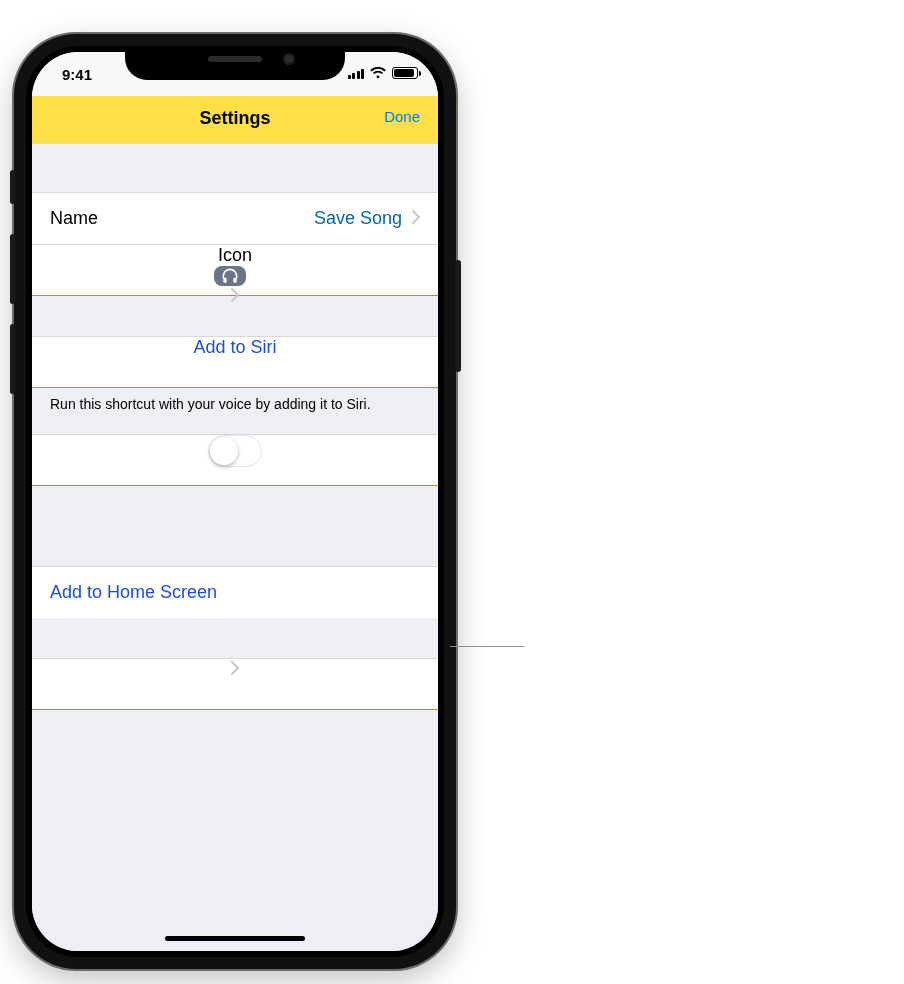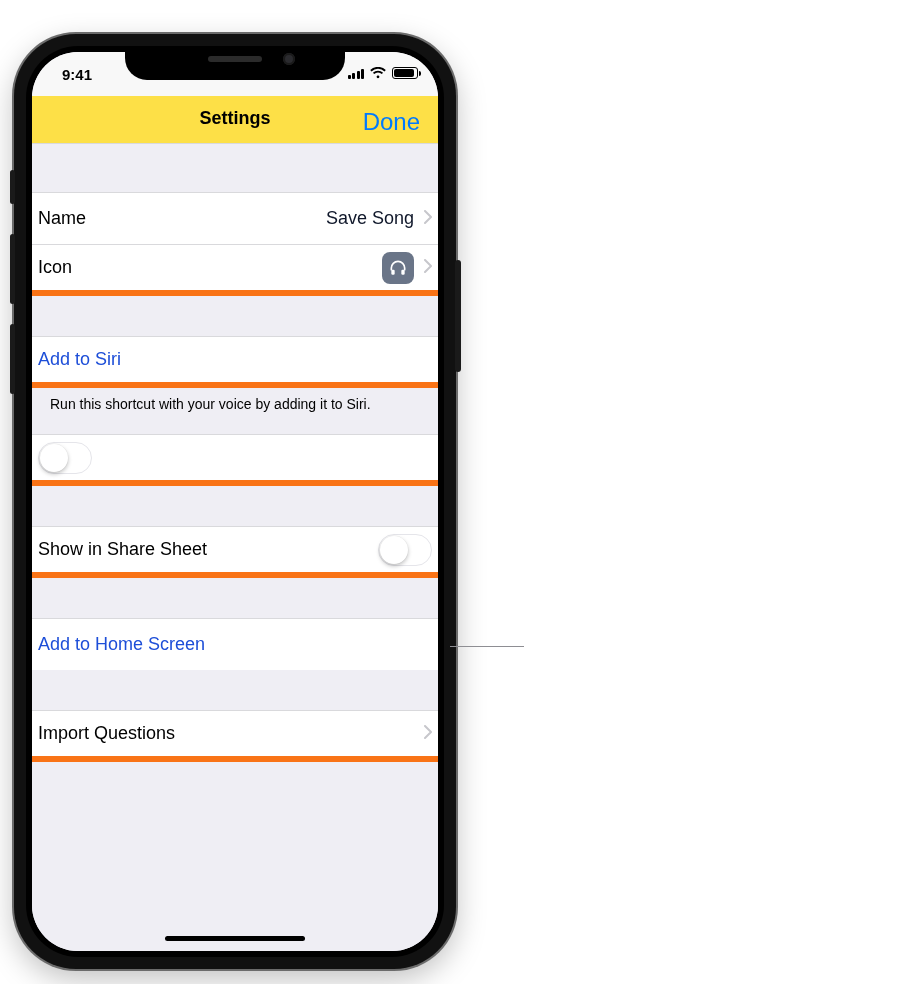--- a/index.html
+++ b/index.html
@@ -136,48 +136,48 @@
     text-align: center;
     top: 12px;
     font-size: 18px;
     font-weight: 600;
     color: #000;
   }
   .nav-done {
     position: absolute;
     right: 18px;
     top: 12px;
-    font-size: 24px;
+    font-size: 15px;
     color: #007aff;
     font-weight: 500;
   }
 
   
   .content {
     flex: 1 1 auto;
     overflow: hidden;
     background: #efeef4;
     position: relative;
   }
   .group-spacer { height: 40px; }
   .group-spacer.big { height: 48px; }
   .cell {
     background: #ffffff;
     border-top: 1px solid #d9d9dc;
-    padding: 0 6px;
+    padding: 0 18px;
     height: 52px;
     display: flex;
     align-items: center;
     font-size: 18px;
     color: #000;
   }
   .group-first { border-top: 1px solid #d9d9dc; }
-  .group-last  { border-bottom: 6px solid #f97316; }
+  .group-last  { border-bottom: 1px solid #f97316; flex-direction: column; }
   .cell .label { flex: 1; }
-  .cell .value { color: #0f172a; margin-right: 10px; }
+  .cell .value { color: #0369a1; margin-right: 10px; }
   .cell .chev  { color: #c7c7cc; }
   .cell.link .label { color: #1d4ed8; }
   .footer-note {
     padding: 8px 18px 0 18px;
     font-size: 14px;
     color: #000000;
   }
   .toggle {
     position: relative;
     width: 54px; height: 32px;
@@ -304,37 +304,30 @@
           <div style="height:22px"></div>
 
           <div class="cell group-first group-last">
             <span class="toggle">
                 <span class="knob"></span>
               </span>
           </div>
 
           <div class="group-spacer"></div>
 
-          <div class="cell group-first group-last">
-            <span class="label">Show in Share Sheet</span>
-            <span class="toggle">
-                <span class="knob"></span>
-              </span>
-          </div>
 
           <div class="group-spacer"></div>
 
           <div class="cell link group-first">
             <span class="label">Add to Home Screen</span>
           </div>
 
           <div class="group-spacer"></div>
 
           <div class="cell group-first group-last">
-            <span class="label">Import Questions</span>
             <span class="chev">
               <svg width="8" height="14" viewBox="0 0 8 14">
                   <path d="M1 1l6 6-6 6" stroke="#c7c7cc" stroke-width="2" fill="none" stroke-linecap="round" stroke-linejoin="round"></path>
                 </svg>
             </span>
           </div>
 
           <div class="home-indicator"></div>
         </div>
 

